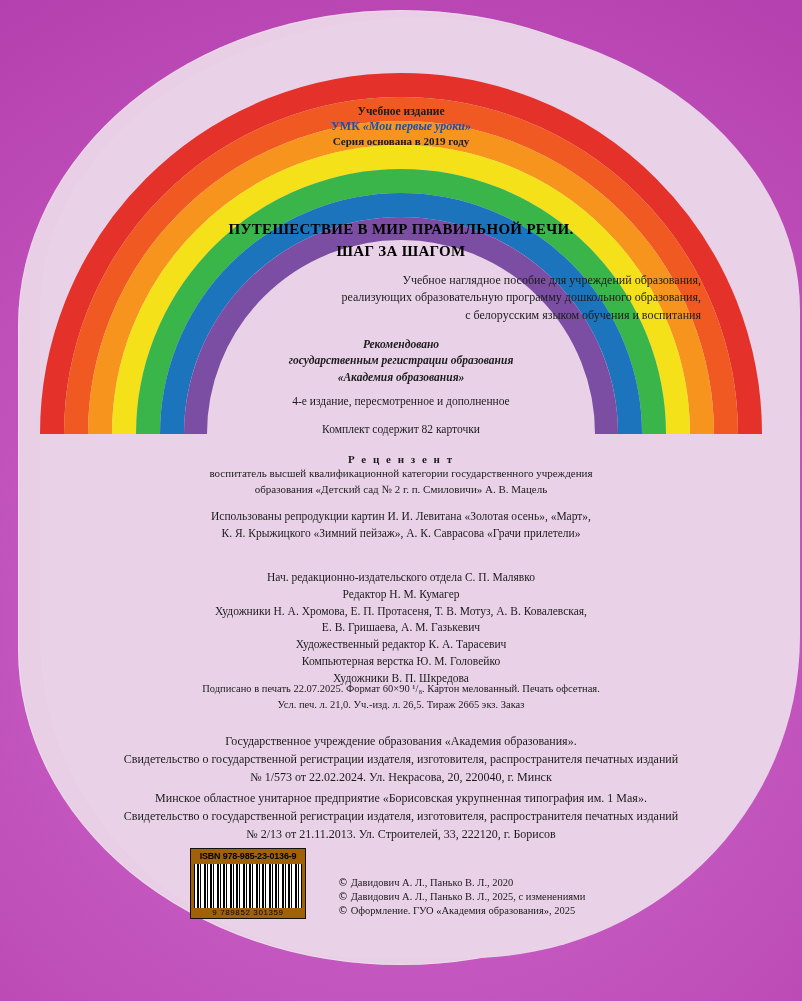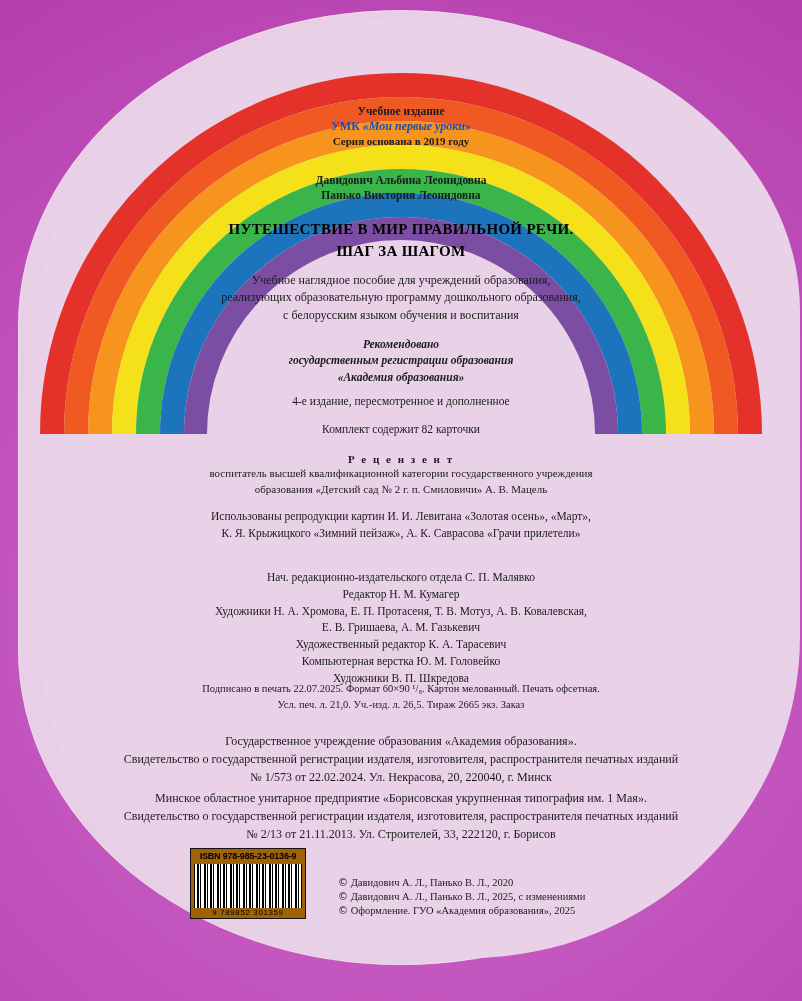--- a/index.html
+++ b/index.html
@@ -82,21 +82,21 @@
   .authors { font-size: 11.5px; font-weight: bold; }
 
   .title {
     font-size: 15px;
     font-weight: bold;
     color: #000000;
     letter-spacing: 0.3px;
     line-height: 1.45;
   }
 
-  .desc { font-size: 12px; line-height: 1.45; }
+  .desc { font-size: 12px; line-height: 1.45; text-align: right; }
 
   .rec { font-size: 11.5px; font-style: italic; font-weight: bold; line-height: 1.42; }
 
   .edition { font-size: 11.5px; }
 
   .komplekt { font-size: 11.5px; }
 
   .recenzent-h { font-size: 11px; font-weight: bold; letter-spacing: 2px; }
   .recenzent { font-size: 11px; line-height: 1.45; }
 
@@ -190,24 +190,20 @@
 
     <div class="center-col" style="top:104px;">
       <span class="ln s1">Учебное издание</span>
       <span class="ln umk">
         <span>УМК</span>
         <span class="q">«Мои первые уроки»</span>
       </span>
       <span class="ln serie">Серия основана в 2019 году</span>
     </div>
 
-    <div class="center-col" style="top:173px;">
-      <span class="ln authors">Давидович Альбина Леонидовна</span>
-      <span class="ln authors">Панько Виктория Леонидовна</span>
-    </div>
 
     <div class="center-col" style="top:219px;">
       <span class="ln title">ПУТЕШЕСТВИЕ В МИР ПРАВИЛЬНОЙ РЕЧИ.</span>
       <span class="ln title">ШАГ ЗА ШАГОМ</span>
     </div>
 
     <div class="center-col" style="top:272px;">
       <span class="ln desc">Учебное наглядное пособие для учреждений образования,</span>
       <span class="ln desc">реализующих образовательную программу дошкольного образования,</span>
       <span class="ln desc">с белорусским языком обучения и воспитания</span>

